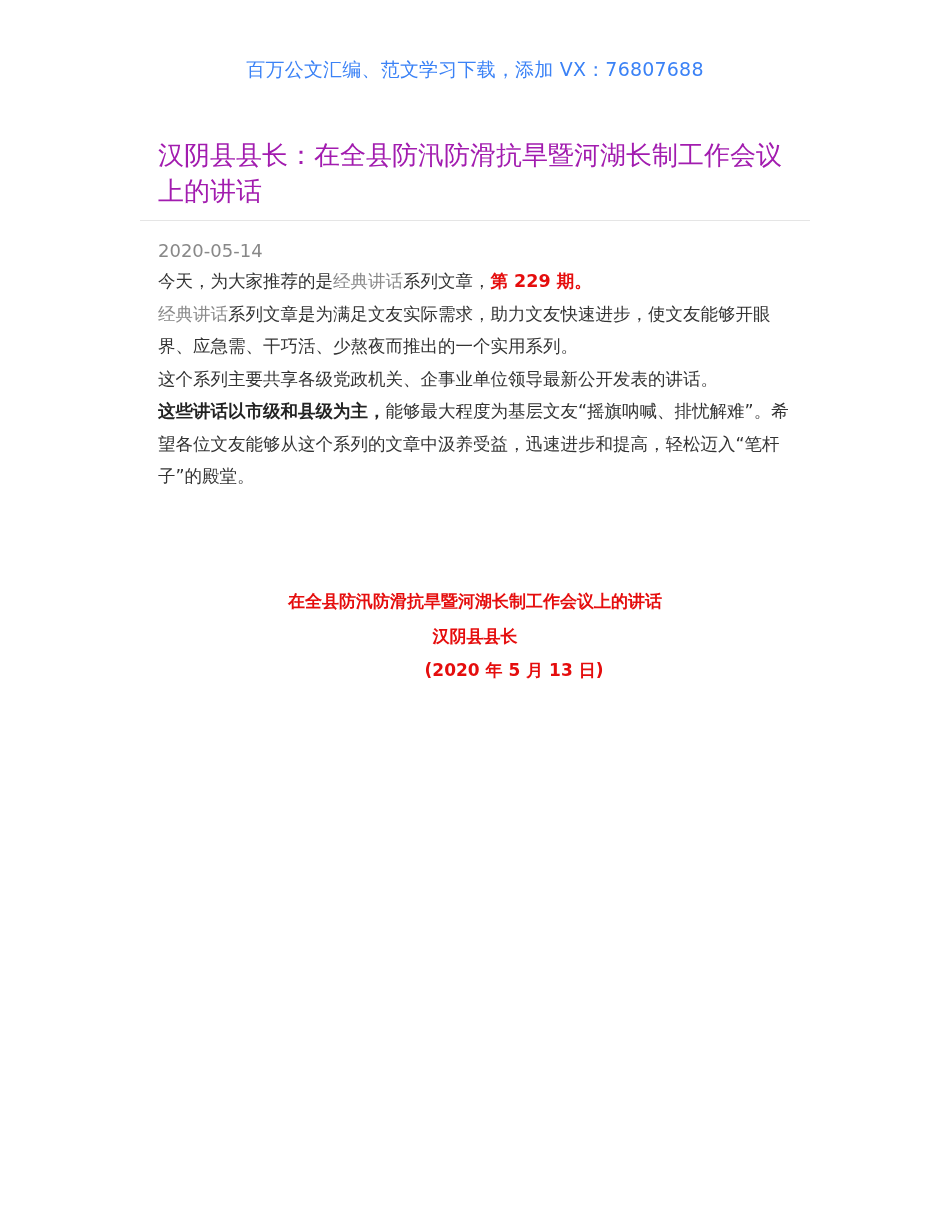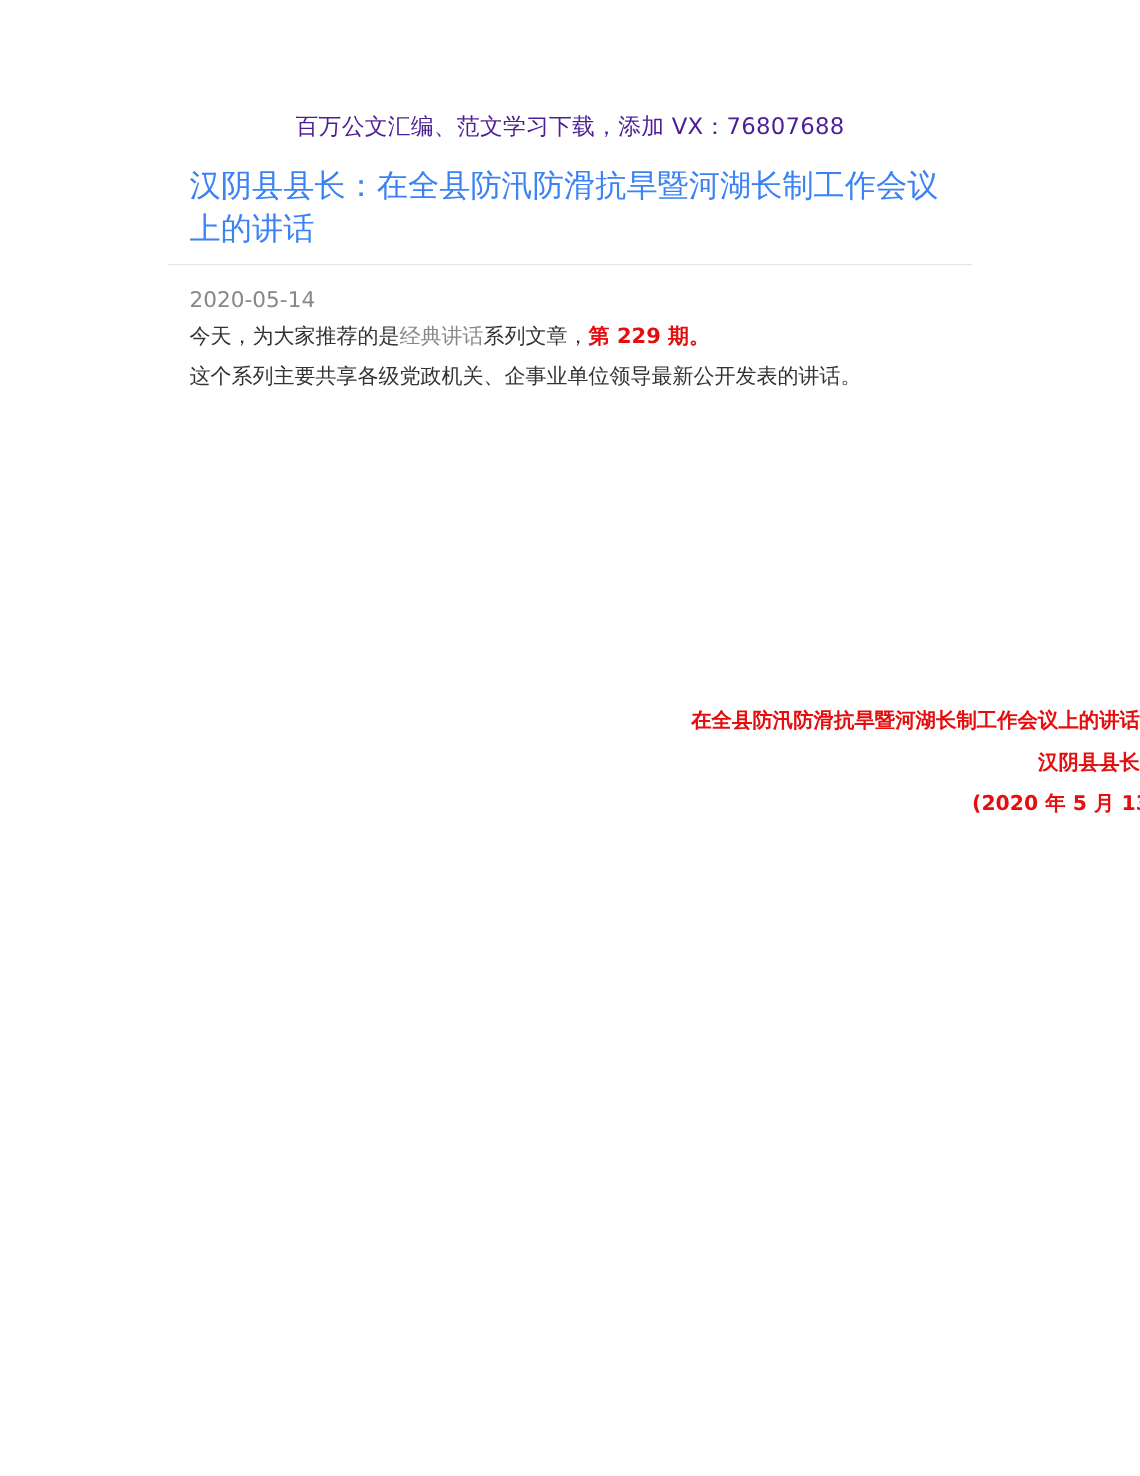--- a/index.html
+++ b/index.html
@@ -14,34 +14,33 @@
       overflow: hidden;
       font-family: "DejaVu Sans", "Liberation Sans", sans-serif;
       color: #333333;
     }
     .banner {
       position: absolute;
       top: 55px;
       left: 0;
       width: 950px;
       text-align: center;
-      color: #4c1d95;
+      color: #3b82f6;
       font-size: 19px;
       line-height: 28px;
       letter-spacing: 0.2px;
-      margin-top: 37px;
     }
     .title {
       position: absolute;
       top: 137px;
       left: 158px;
       width: 640px;
       font-size: 26px;
       line-height: 36px;
-      color: #3b82f6;
+      color: #a21caf;
       margin: 0;
       font-weight: normal;
     }
     .divider {
       position: absolute;
       top: 220px;
       left: 140px;
       width: 670px;
       height: 1px;
       background: #e5e5e5;
@@ -66,21 +65,21 @@
     .content p {
       margin: 0;
     }
     .muted { color: #888888; }
     .red-bold { color: #e50d0d; font-weight: bold; }
     .bold { font-weight: bold; color: #222; }
     .speech-head {
       position: absolute;
       left: 0;
       width: 950px;
-      text-align: right;
+      text-align: center;
       color: #e50d0d;
       font-weight: bold;
       font-size: 17px;
       line-height: 26px;
     }
     .speech {
       position: absolute;
       top: 723px;
       left: 158px;
       width: 636px;
@@ -102,21 +101,27 @@
 <h1 class="title">汉阴县县长：在全县防汛防滑抗旱暨河湖长制工作会议上的讲话</h1>
 
 <div class="divider"></div>
 
 <div class="date">2020-05-14</div>
 
 <div class="content">
   <p>
     <span>今天，为大家推荐的是</span><span class="muted">经典讲话</span><span>系列文章，</span><span class="red-bold">第 229 期。</span>
   </p>
+  <p>
+    <span class="muted">经典讲话</span><span>系列文章是为满足文友实际需求，助力文友快速进步，使文友能够开眼界、应急需、干巧活、少熬夜而推出的一个实用系列。</span>
+  </p>
   <p>这个系列主要共享各级党政机关、企事业单位领导最新公开发表的讲话。</p>
+  <p>
+    <span class="bold">这些讲话以市级和县级为主，</span><span>能够最大程度为基层文友“摇旗呐喊、排忧解难”。希望各位文友能够从这个系列的文章中汲养受益，迅速进步和提高，轻松迈入“笔杆子”的殿堂。</span>
+  </p>
 </div>
 
 <div class="speech-head" style="top:588px;">在全县防汛防滑抗旱暨河湖长制工作会议上的讲话</div>
 <div class="speech-head" style="top:623px;">汉阴县县长</div>
 <div class="speech-head" style="top:657px;margin-left:39px;">(2020 年 5 月 13 日)</div>
 
 <div class="speech">
 </div>
 
 </body></html>

